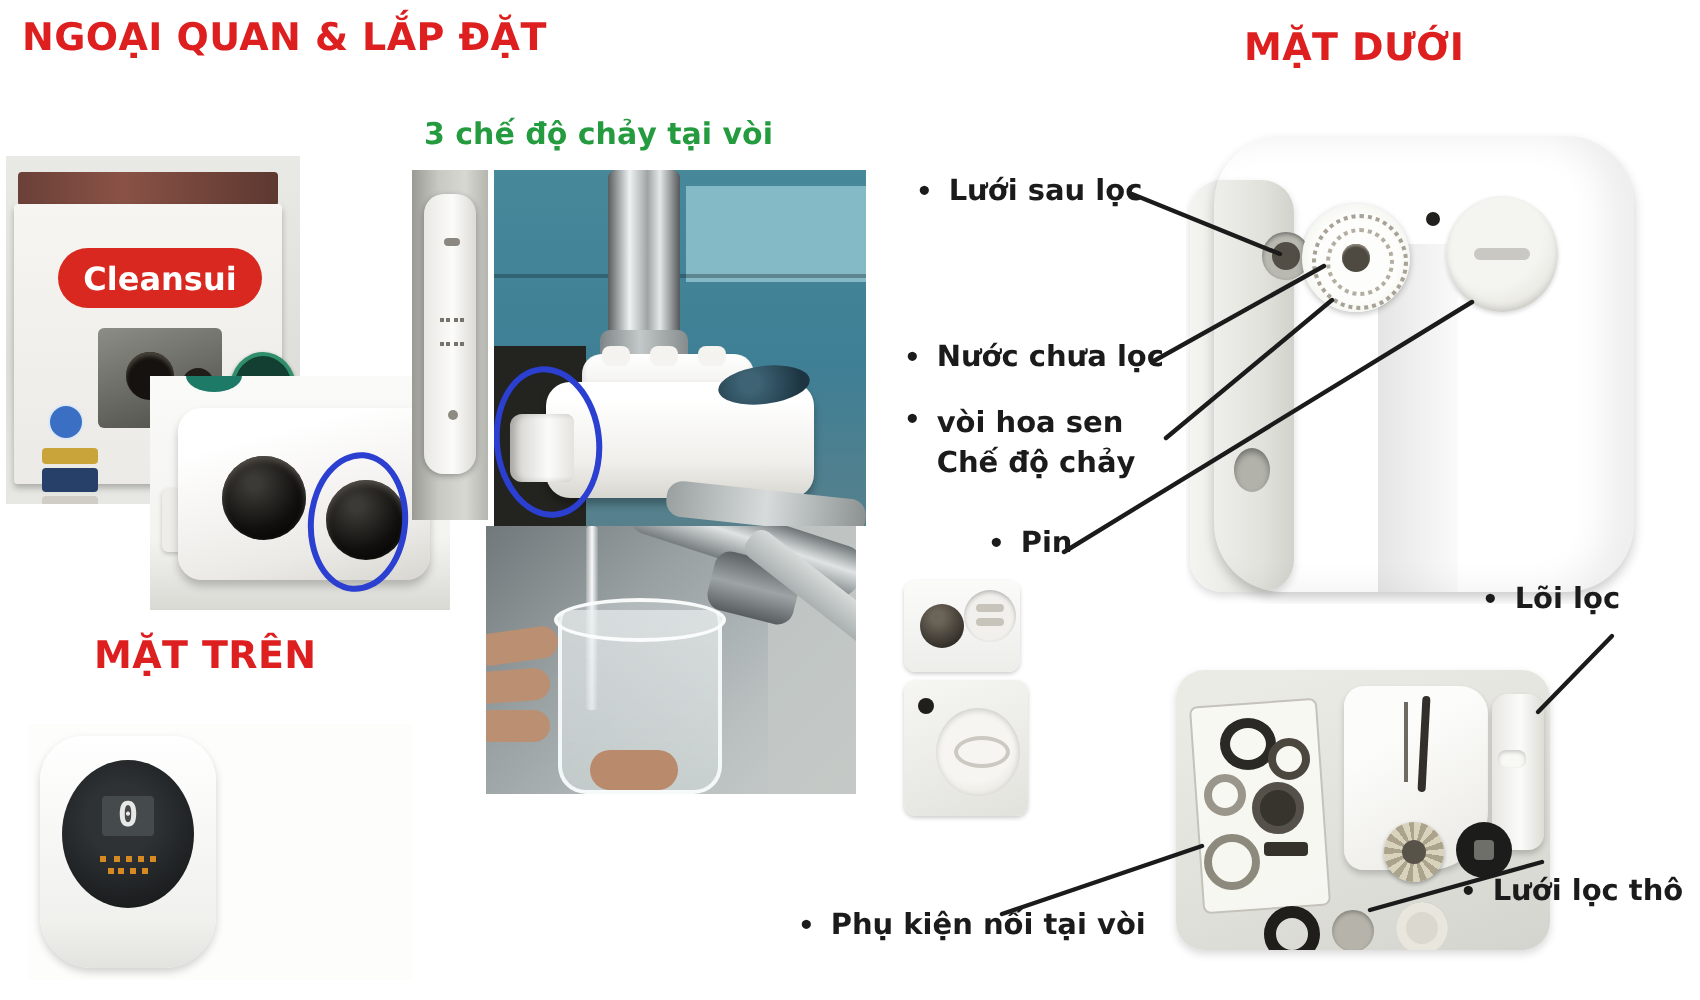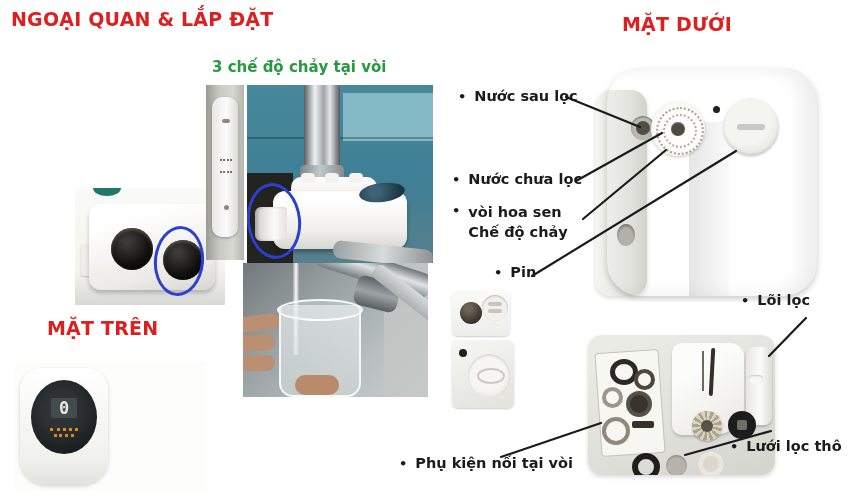--- a/index.html
+++ b/index.html
@@ -135,20 +135,37 @@
 </head>
 <body>
 
 <div class="canvas">
 
   <div class="abs title-red" style="left:11px;top:8px;">NGOẠI QUAN &amp; LẮP ĐẶT</div>
   <div class="abs title-green" style="left:212px;top:58px;">3 chế độ chảy tại vòi</div>
   <div class="abs title-red" style="left:622px;top:13px;">MẶT DƯỚI</div>
   <div class="abs title-red" style="left:47px;top:317px;">MẶT TRÊN</div>
 
+  <div class="photo photo-box" style="left:3px;top:78px;width:147px;height:174px;">
+    <div class="box-top"></div>
+    <div class="box-face">
+      <div class="logo-pill">
+        <span>Cleansui</span>
+      </div>
+      <div class="box-photo">
+        <div class="lens"></div>
+        <div class="lens2"></div>
+      </div>
+      <div class="green-badge"></div>
+      <div class="blue-icon"></div>
+      <div class="mini-badge b1"></div>
+      <div class="mini-badge b2"></div>
+      <div class="mini-badge b3"></div>
+    </div>
+  </div>
 
   <div class="photo photo-device" style="left:75px;top:188px;width:150px;height:117px;">
     <div class="teal-frag"></div>
     <div class="dev-tab"></div>
     <div class="dev-body"></div>
     <div class="dev-lens l1"></div>
     <div class="dev-lens l2"></div>
     <div class="blue-ellipse" style="left:79px;top:38px;width:44px;height:64px;transform:rotate(5deg);"></div>
   </div>
 
@@ -238,21 +255,21 @@
     <div class="pt-cart"></div>
     <div class="pt-thread"></div>
     <div class="pt-black"></div>
     <div class="pt-oring"></div>
     <div class="pt-mesh1"></div>
     <div class="pt-mesh2"></div>
   </div>
 
   <div class="abs callout" style="left:458px;top:88px;">
     <span class="bullet">•</span>
-    <span>Nước sau lọc</span>
+    <span>Lưới sau lọc</span>
   </div>
   <div class="abs callout" style="left:452px;top:171px;">
     <span class="bullet">•</span>
     <span>Nước chưa lọc</span>
   </div>
   <div class="abs callout" style="left:452px;top:202px;">
     <span class="bullet">•</span>
     <span class="two-line">
       <span>vòi hoa sen</span>
       <span>Chế độ chảy</span>

